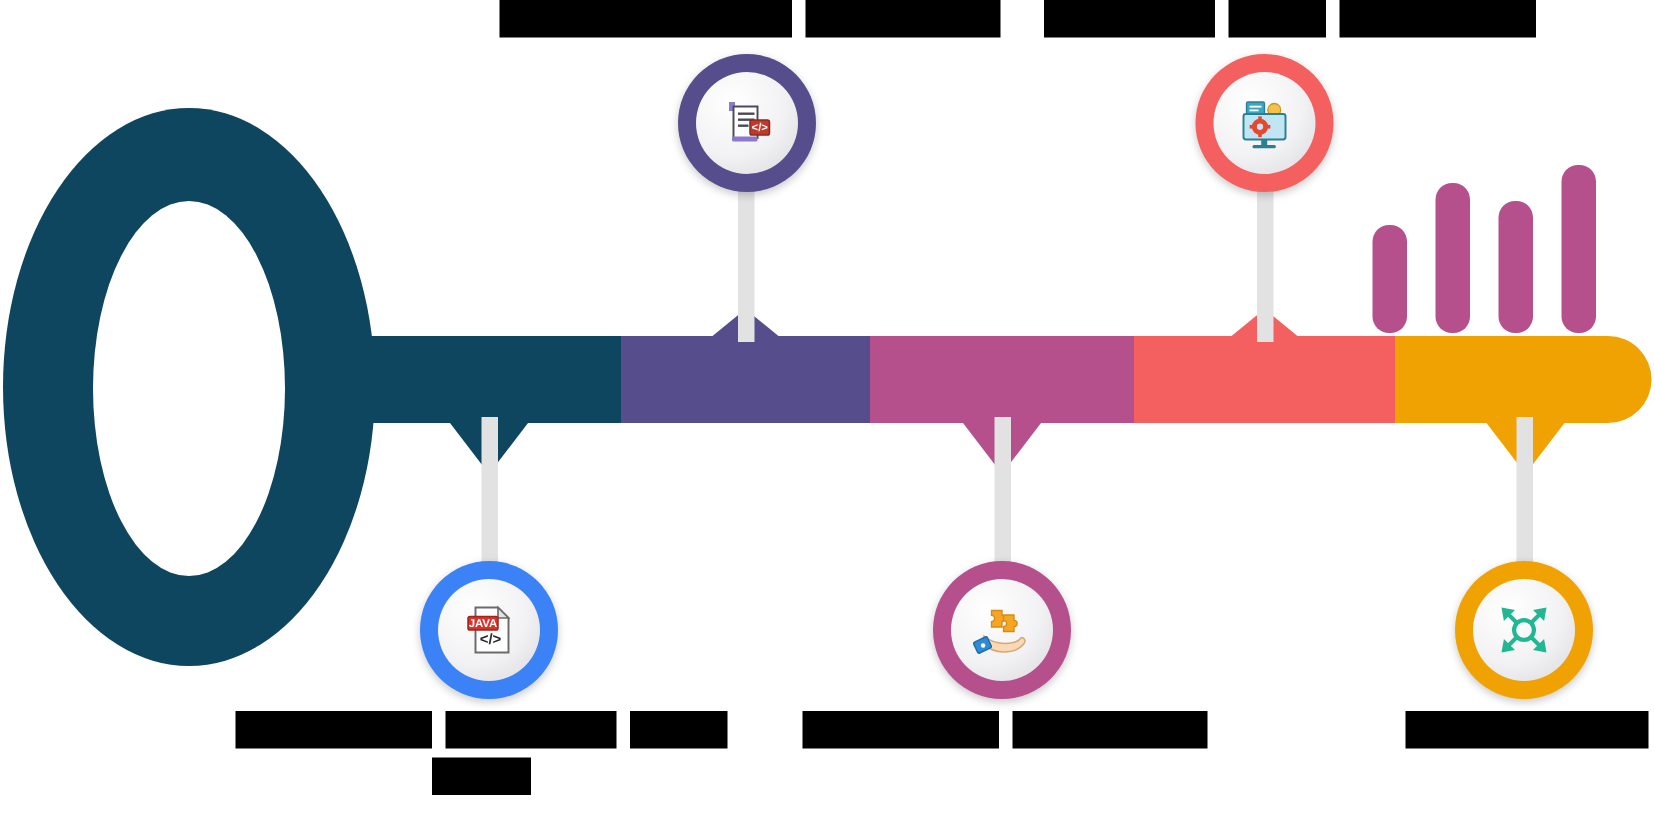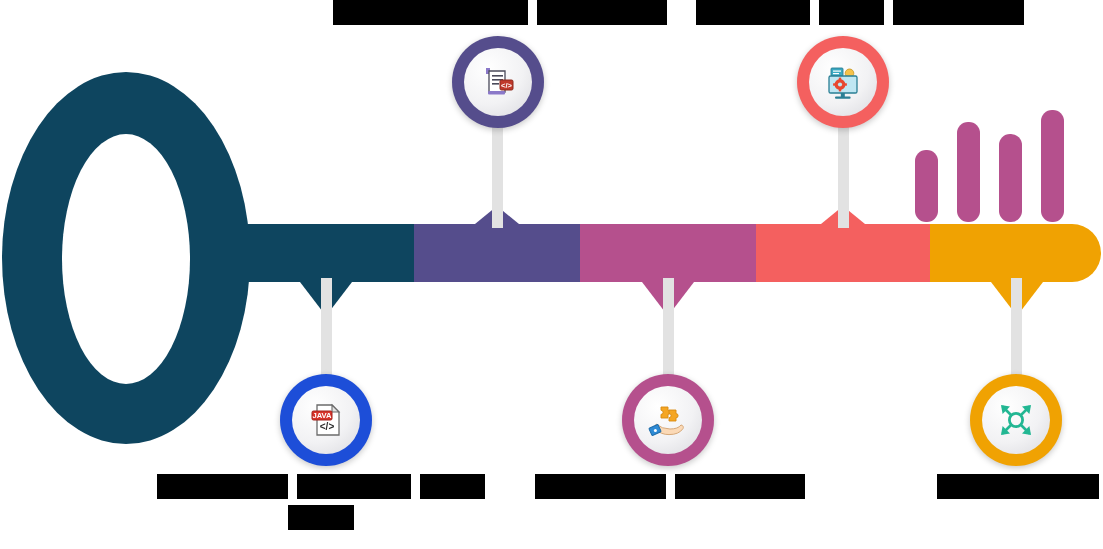--- a/index.html
+++ b/index.html
@@ -214,21 +214,21 @@
             <rect x="16.8" y="16.6" width="2.4" height="3"></rect>
             <rect x="16.8" y="27.4" width="2.4" height="3"></rect>
             <rect x="11.1" y="22.3" width="3" height="2.4"></rect>
             <rect x="21.9" y="22.3" width="3" height="2.4"></rect>
           </g>
         </svg>
       </span>
     </div>
   </div>
 
-  <div class="badge" style="left:280px; top:374px; background:#1d4ed8;">
+  <div class="badge" style="left:280px; top:374px; background:#3b82f6;">
     <div class="badge-inner">
       <span>
         <svg width="40" height="40" viewBox="0 0 40 40">
           <path d="M11 5 h15 l7 7 v23 h-22 z" fill="#FFFFFF" stroke="#6B6B6B" stroke-width="1.3"></path>
           <path d="M26 5 l7 7 h-7 z" fill="#E3E3E3" stroke="#6B6B6B" stroke-width="1.1"></path>
           <rect x="6" y="11" width="20" height="9" rx="1.4" fill="#D8342B" stroke="#A0231C" stroke-width="1"></rect>
           <text x="16" y="18.2" font-family="'Liberation Sans',sans-serif" font-size="7.6" fill="#FFFFFF" text-anchor="middle" font-weight="bold">JAVA</text>
           <text x="21" y="29.5" font-family="'Liberation Sans',sans-serif" font-size="10" fill="#2B2B2B" text-anchor="middle" font-weight="bold">&lt;/&gt;</text>
         </svg>
       </span>

